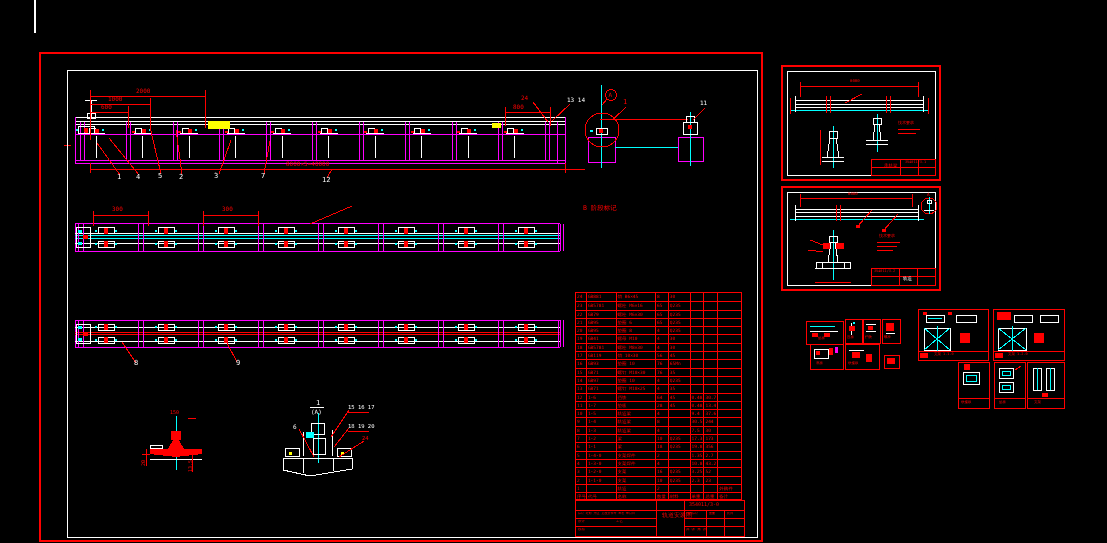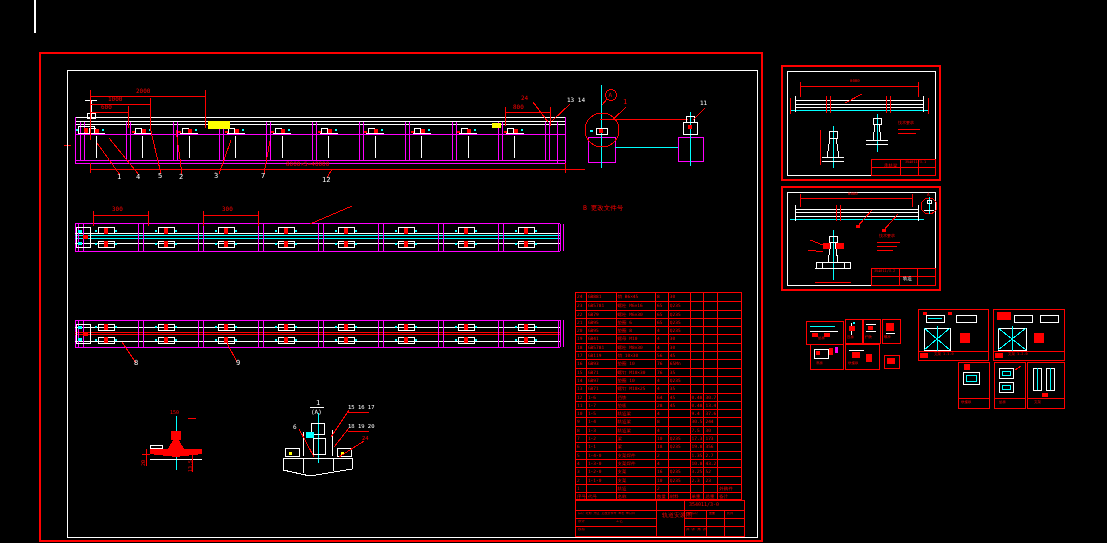--- a/index.html
+++ b/index.html
@@ -635,21 +635,21 @@
       <div class="lbl" style="left: 261px; top: 173px; font-size: 7px; color: rgb(255, 255, 255);">7</div>
       <div class="lbl" style="left: 322px; top: 177px; font-size: 7px; color: rgb(255, 255, 255);">12</div>
       <div class="lbl" style="left: 521px; top: 95px; font-size: 6px; color: rgb(255, 0, 0);">24</div>
       <div class="lbl" style="left: 513px; top: 104px; font-size: 6px; color: rgb(255, 0, 0);">800</div>
       <div class="lbl" style="left: 567px; top: 97px; font-size: 6px; color: rgb(255, 255, 255);">13 14</div>
       <div class="lbl" style="left: 608.5px; top: 92px; font-size: 6px; color: rgb(255, 0, 0);">A</div>
       <div class="lbl" style="left: 623px; top: 99px; font-size: 7px; color: rgb(255, 0, 0);">1</div>
       <div class="lbl" style="left: 700px; top: 100px; font-size: 6px; color: rgb(255, 255, 255);">11</div>
       <div class="lbl" style="left: 112px; top: 206px; font-size: 6px; color: rgb(255, 0, 0);">300</div>
       <div class="lbl" style="left: 222px; top: 206px; font-size: 6px; color: rgb(255, 0, 0);">300</div>
-      <div class="lbl" style="left: 583px; top: 205px; font-size: 6.5px; color: rgb(255, 0, 0);">B 更改文件号</div>
+      <div class="lbl" style="left: 583px; top: 205px; font-size: 6.5px; color: rgb(255, 0, 0);">B 阶段标记</div>
       <div class="lbl" style="left: 134px; top: 360px; font-size: 7px; color: rgb(255, 255, 255);">8</div>
       <div class="lbl" style="left: 236px; top: 360px; font-size: 7px; color: rgb(255, 255, 255);">9</div>
       <div class="lbl" style="left: 170px; top: 410px; font-size: 5px; color: rgb(255, 0, 0);">150</div>
       <div class="lbl" style="left: 141px; top: 466px; font-size: 5px; color: rgb(255, 0, 0); transform: rotate(-90deg);">20</div>
       <div class="lbl" style="left: 188px; top: 472px; font-size: 5px; color: rgb(255, 0, 0); transform: rotate(-90deg);">13.5</div>
       <div class="lbl" style="left: 316px; top: 400px; font-size: 7px; color: rgb(255, 255, 255);">1</div>
       <div class="lbl" style="left: 311px; top: 409px; font-size: 6px; color: rgb(255, 255, 255);">(A)</div>
       <div class="lbl" style="left: 293px; top: 424px; font-size: 6px; color: rgb(255, 255, 255);">6</div>
       <div class="lbl" style="left: 348px; top: 405px; font-size: 5.5px; color: rgb(255, 255, 255);">15 16 17</div>
       <div class="lbl" style="left: 348px; top: 424px; font-size: 5.5px; color: rgb(255, 255, 255);">18 19 20</div>

